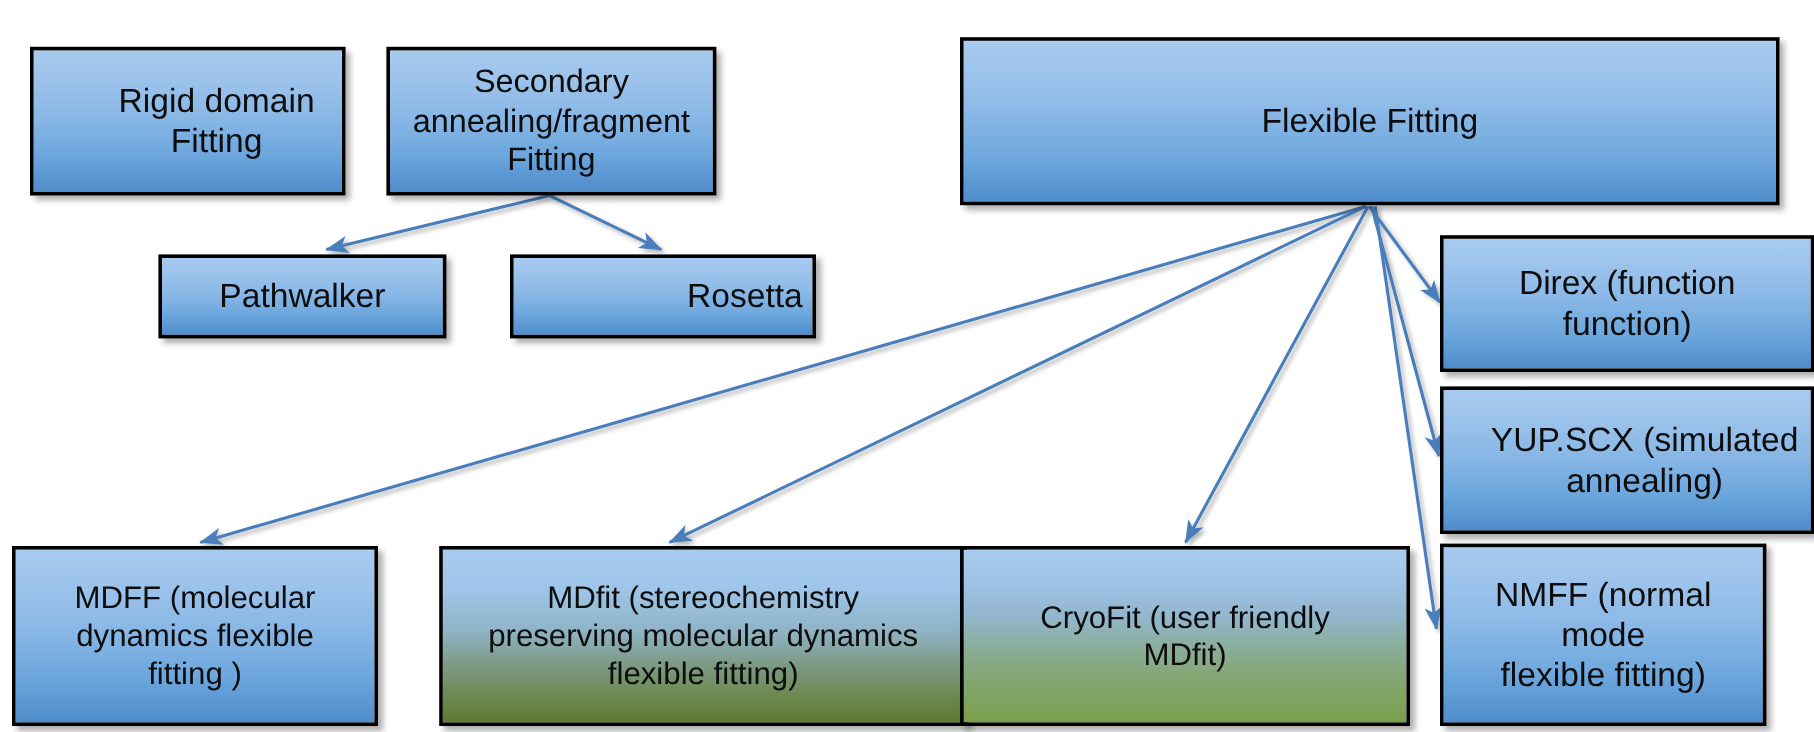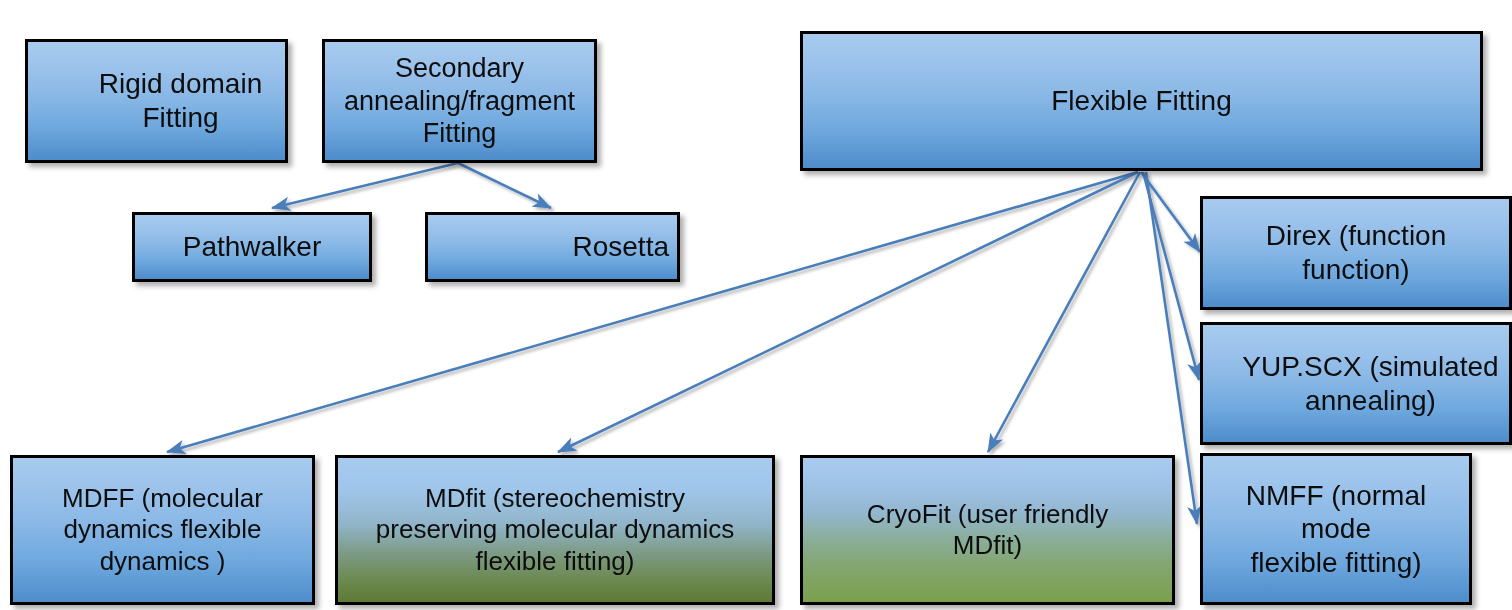--- a/index.html
+++ b/index.html
@@ -33,20 +33,21 @@
   
   .node.green{
     background:
       linear-gradient(to bottom,
         #a7cbef 0%,
         #9fc5ea 22%,
         #90b5c9 46%,
         #7d9b86 66%,
         #6d8a52 84%,
         #5d7a34 100%);
+    margin-left: 31px;
   }
   .node.green2{
     background:
       linear-gradient(to bottom,
         #a8cbef 0%,
         #9fc3e7 18%,
         #93b7cf 38%,
         #8aae9b 56%,
         #84a672 74%,
         #7ba04c 100%);
@@ -126,21 +127,21 @@
       <div class="node f28" style="left: 1200px; top: 453px; width: 272px; height: 152px;">
         <div style="width: 100%;">
           <span>NMFF (normal mode</span>
           <span>flexible fitting)</span>
         </div>
       </div>
       <div class="node f26" style="left: 10px; top: 455px; width: 305px; height: 150px;">
         <div style="width: 100%;">
           <span>MDFF (molecular</span>
           <span>dynamics flexible</span>
-          <span>dynamics )</span>
+          <span>fitting )</span>
         </div>
       </div>
       <div class="node green f26" style="left: 335px; top: 455px; width: 440px; height: 150px;">
         <div style="width: 100%;">
           <span>MDfit (stereochemistry</span>
           <span>preserving molecular dynamics</span>
           <span>flexible fitting)</span>
         </div>
       </div>
       <div class="node green2 f26" style="left: 800px; top: 455px; width: 375px; height: 150px;">

